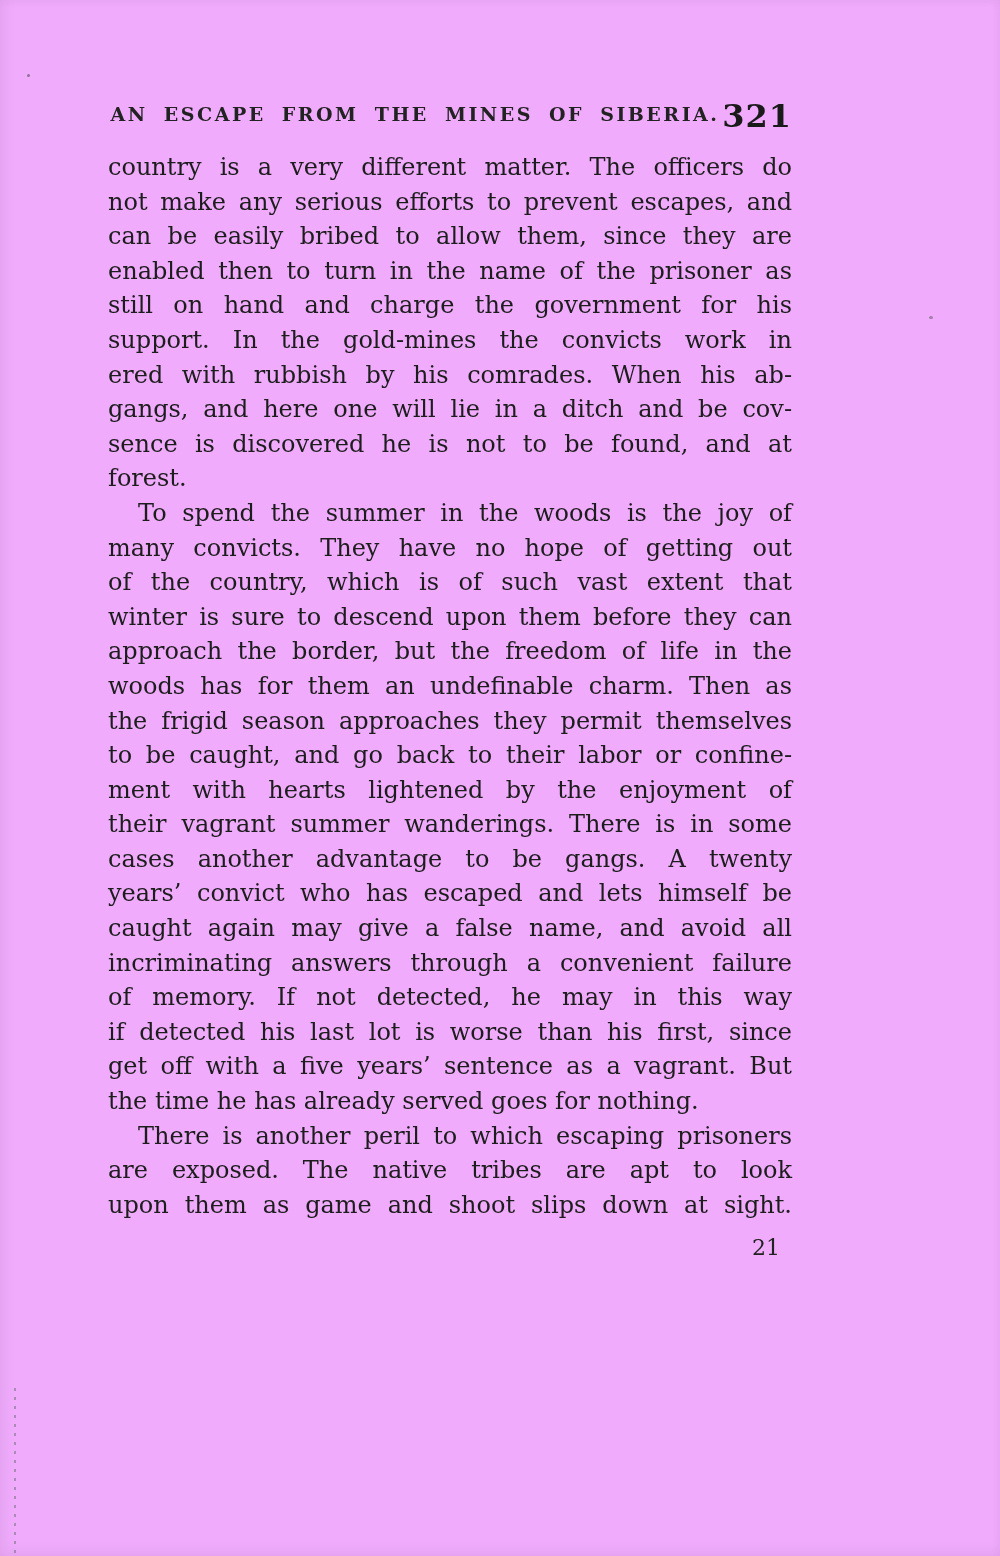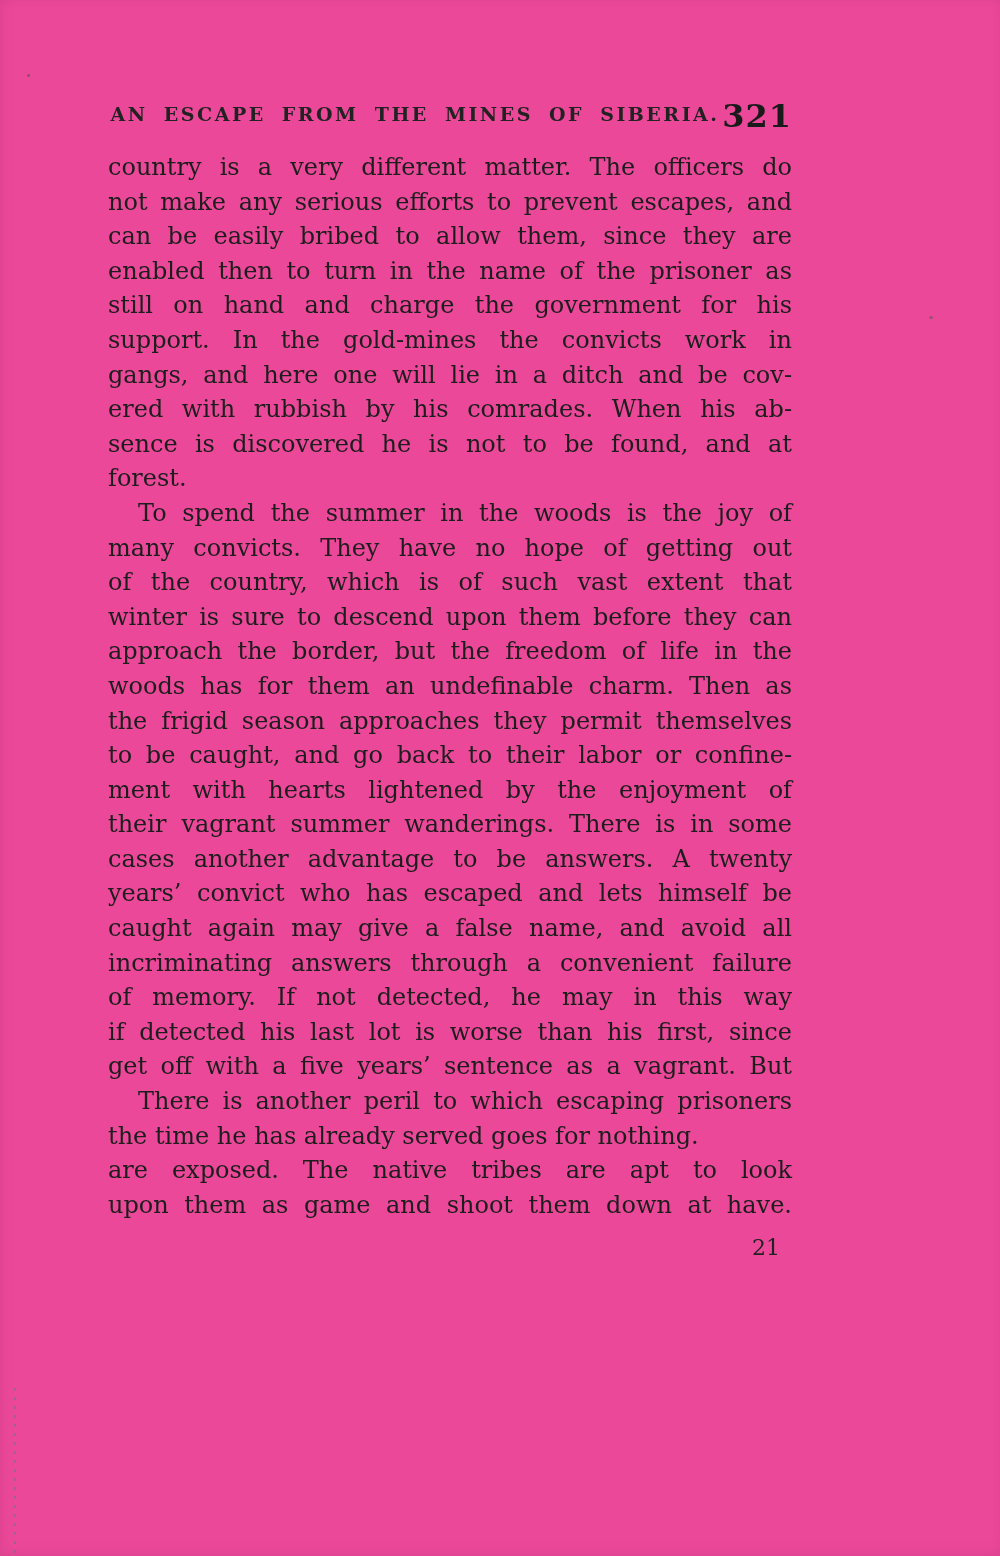--- a/index.html
+++ b/index.html
@@ -4,21 +4,21 @@
 <style>
   html, body {
     margin: 0;
     padding: 0;
     background: #ffffff;
   }
   .page {
     position: relative;
     width: 1000px;
     height: 1556px;
-    background: #ec4899;
+    background: #f0abfc;
     box-shadow: inset 4px -4px 14px rgba(0,0,0,0.05), inset -2px 2px 8px rgba(0,0,0,0.03);
     font-family: "DejaVu Serif", "Liberation Serif", serif;
     color: #1c1c1c;
     overflow: hidden;
   }
   .content {
     position: absolute;
     left: 108px;
     top: 0;
     width: 684px;
@@ -116,45 +116,45 @@
       <span class="page-number">321</span>
     </div>
 
     <div class="body-text">
         <div class="line">country is a very different matter. The officers do</div>
         <div class="line">not make any serious efforts to prevent escapes, and</div>
         <div class="line">can be easily bribed to allow them, since they are</div>
         <div class="line">enabled then to turn in the name of the prisoner as</div>
         <div class="line">still on hand and charge the government for his</div>
         <div class="line">support. In the gold-mines the convicts work in</div>
+        <div class="line">ered with rubbish by his comrades. When his ab-</div>
         <div class="line">gangs, and here one will lie in a ditch and be cov-</div>
-        <div class="line">ered with rubbish by his comrades. When his ab-</div>
         <div class="line">sence is discovered he is not to be found, and at</div>
         <div class="line para-end">forest.</div>
         <div class="line indent">To spend the summer in the woods is the joy of</div>
         <div class="line">many convicts. They have no hope of getting out</div>
         <div class="line">of the country, which is of such vast extent that</div>
         <div class="line">winter is sure to descend upon them before they can</div>
         <div class="line">approach the border, but the freedom of life in the</div>
         <div class="line">woods has for them an undefinable charm. Then as</div>
         <div class="line">the frigid season approaches they permit themselves</div>
         <div class="line">to be caught, and go back to their labor or confine-</div>
         <div class="line">ment with hearts lightened by the enjoyment of</div>
         <div class="line">their vagrant summer wanderings. There is in some</div>
-        <div class="line">cases another advantage to be answers. A twenty</div>
+        <div class="line">cases another advantage to be gangs. A twenty</div>
         <div class="line">years’ convict who has escaped and lets himself be</div>
         <div class="line">caught again may give a false name, and avoid all</div>
         <div class="line">incriminating answers through a convenient failure</div>
         <div class="line">of memory. If not detected, he may in this way</div>
         <div class="line">if detected his last lot is worse than his first, since</div>
         <div class="line">get off with a five years’ sentence as a vagrant. But</div>
+        <div class="line para-end">the time he has already served goes for nothing.</div>
         <div class="line indent">There is another peril to which escaping prisoners</div>
-        <div class="line para-end">the time he has already served goes for nothing.</div>
         <div class="line">are exposed. The native tribes are apt to look</div>
-        <div class="line">upon them as game and shoot them down at have.</div>
+        <div class="line">upon them as game and shoot slips down at sight.</div>
       </div>
 
     <div class="footer">
       <span>21</span>
     </div>
 
   </div>
 
   <div class="artifact-dotted-line"></div>
   <div class="artifact-speck-top"></div>

